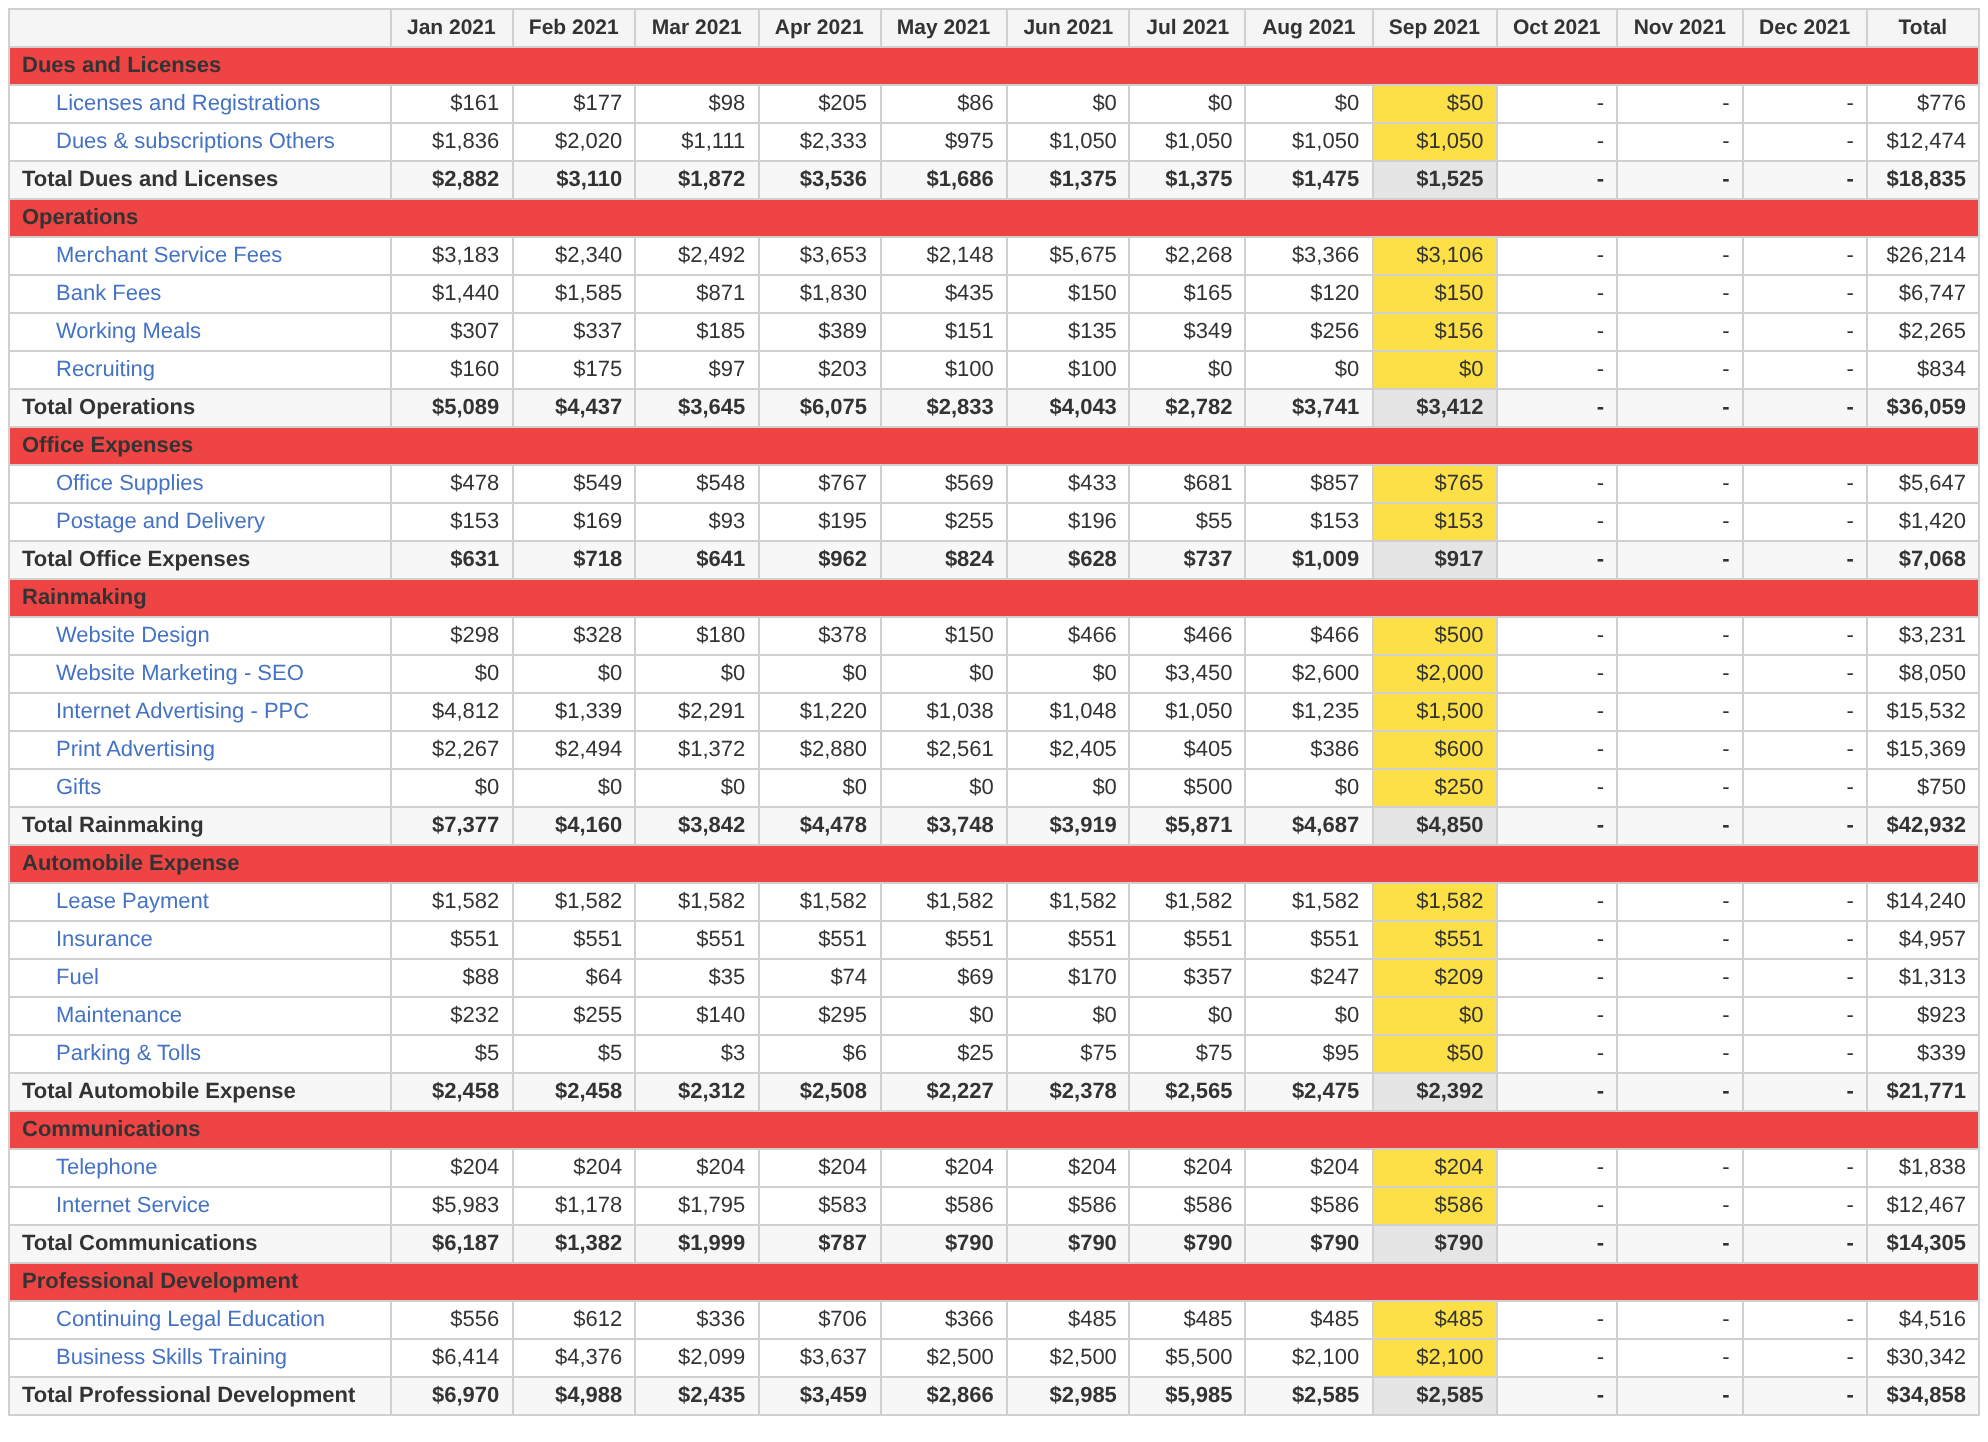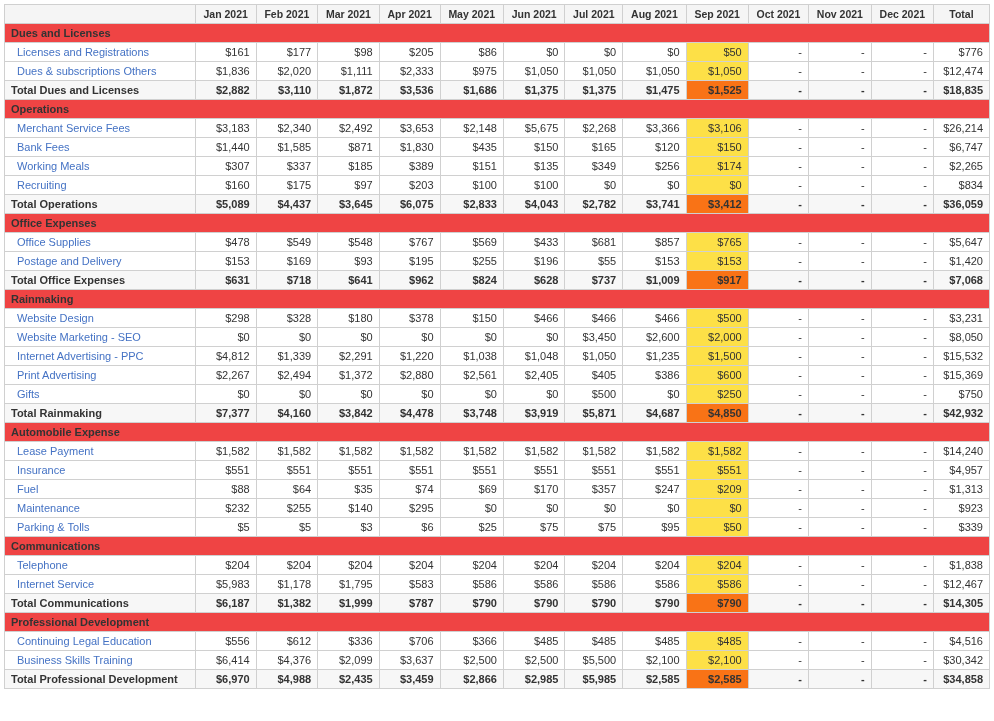--- a/index.html
+++ b/index.html
@@ -43,27 +43,27 @@
       background: #ef4444;
       font-weight: bold;
       color: #333;
     }
     tr.total-row td {
       font-weight: bold;
       background: #f7f7f7;
     }
     tr.data-row td.label-col {
       color: #4472C4;
-      padding-left: 12px;
+      padding-left: 23px;
     }
     td.highlight {
       background: #fde047;
     }
     tr.total-row td.highlight {
-      background: #f97316;
+      background: #e5e5e5;
     }
   </style>
 </head>
 <body>
 
 <div class="table-container">
   <table>
     <thead>
       <tr>
 
@@ -173,21 +173,21 @@
         <tr class="data-row">
           <td class="label-col">Working Meals</td>
           <td class="num-col">$307</td>
           <td class="num-col">$337</td>
           <td class="num-col">$185</td>
           <td class="num-col">$389</td>
           <td class="num-col">$151</td>
           <td class="num-col">$135</td>
           <td class="num-col">$349</td>
           <td class="num-col">$256</td>
-          <td class="num-col highlight">$174</td>
+          <td class="num-col highlight">$156</td>
           <td class="num-col">-</td>
           <td class="num-col">-</td>
           <td class="num-col">-</td>
           <td class="num-col">$2,265</td>
         </tr>
         <tr class="data-row">
           <td class="label-col">Recruiting</td>
           <td class="num-col">$160</td>
           <td class="num-col">$175</td>
           <td class="num-col">$97</td>
@@ -444,20 +444,36 @@
           <td class="num-col">$25</td>
           <td class="num-col">$75</td>
           <td class="num-col">$75</td>
           <td class="num-col">$95</td>
           <td class="num-col highlight">$50</td>
           <td class="num-col">-</td>
           <td class="num-col">-</td>
           <td class="num-col">-</td>
           <td class="num-col">$339</td>
         </tr>
+        <tr class="total-row">
+          <td class="label-col">Total Automobile Expense</td>
+          <td class="num-col">$2,458</td>
+          <td class="num-col">$2,458</td>
+          <td class="num-col">$2,312</td>
+          <td class="num-col">$2,508</td>
+          <td class="num-col">$2,227</td>
+          <td class="num-col">$2,378</td>
+          <td class="num-col">$2,565</td>
+          <td class="num-col">$2,475</td>
+          <td class="num-col highlight">$2,392</td>
+          <td class="num-col">-</td>
+          <td class="num-col">-</td>
+          <td class="num-col">-</td>
+          <td class="num-col">$21,771</td>
+        </tr>
         <tr class="section-header">
           <td colspan="14">Communications</td>
         </tr>
         <tr class="data-row">
           <td class="label-col">Telephone</td>
           <td class="num-col">$204</td>
           <td class="num-col">$204</td>
           <td class="num-col">$204</td>
           <td class="num-col">$204</td>
           <td class="num-col">$204</td>

